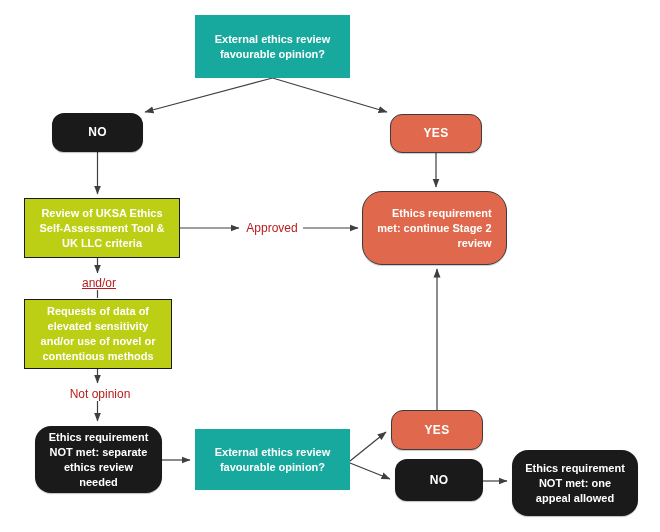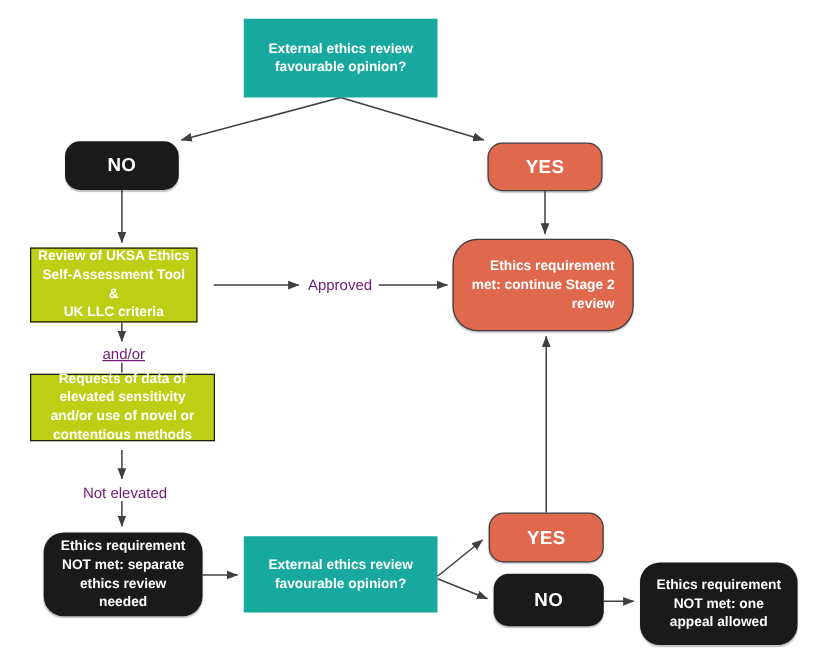--- a/index.html
+++ b/index.html
@@ -14,26 +14,26 @@
     position:absolute;box-sizing:border-box;
     display:flex;align-items:center;justify-content:center;
     text-align:center;font-weight:bold;color:#ffffff;
     font-size:11px;line-height:15px;white-space:pre-line;
     padding:2px 4px;
   }
   .teal{background:var(--teal,#18a99e);}
   .green{background:var(--green,#bccf14);border:1px solid #1a1a1a;}
   .salmon{background:var(--salmon,#e0694d);border:1.5px solid #3c3c3c;box-shadow:0 1px 1px rgba(0,0,0,0.2);text-align:right;}
   .blackbox{background:var(--black,#1a1a1a);box-shadow:0 1px 1px rgba(0,0,0,0.25);}
-  .pill{border-radius:12px;font-size:15px;letter-spacing:.3px;}
+  .pill{border-radius:12px;font-size:12px;letter-spacing:.3px;}
   .big-rounded{border-radius:20px;}
   .mid-rounded{border-radius:16px;}
   .edge-label{
     position:absolute;transform:translateX(-50%);
-    font-size:12px;color:#701a75;background:#ffffff;padding:0 2px;
+    font-size:12px;color:#b91c1c;background:#ffffff;padding:0 2px;
     white-space:nowrap;
   }
 </style>
 </head>
 <body>
 
 <div class="canvas">
 
   <svg class="edges" width="660" height="532" viewBox="0 0 660 532">
     <defs>
@@ -58,29 +58,29 @@
     <line x1="483" y1="481" x2="507" y2="481" marker-end="url(#ah)"></line>
   </svg>
 
   <div class="node teal" style="left:195px;top:15px;width:155px;height:63px;">External ethics review
 favourable opinion?</div>
 
   <div class="node blackbox pill" style="left:52px;top:113px;width:91px;height:39px;">NO</div>
 
   <div class="node salmon pill" style="left:390px;top:114px;width:92px;height:39px;">YES</div>
 
-  <div class="node green" style="left:24px;top:198px;width:134px;height:60px;">Review of UKSA Ethics
+  <div class="node green" style="left:24px;top:198px;width:156px;height:60px;">Review of UKSA Ethics
 Self-Assessment Tool &amp;
 UK LLC criteria</div>
 
   <div class="node salmon big-rounded" style="left:362px;top:191px;width:145px;height:74px;">Ethics requirement
 met: continue Stage 2
 review</div>
 
-  <div class="node green" style="left:24px;top:299px;width:148px;height:54px;">Requests of data of
+  <div class="node green" style="left:24px;top:299px;width:148px;height:70px;">Requests of data of
 elevated sensitivity
 and/or use of novel or
 contentious methods</div>
 
   <div class="node blackbox mid-rounded" style="left:35px;top:426px;width:127px;height:67px;">Ethics requirement
 NOT met: separate
 ethics review
 needed</div>
 
   <div class="node teal" style="left:195px;top:429px;width:155px;height:61px;">External ethics review
@@ -91,15 +91,15 @@
   <div class="node blackbox pill" style="left:395px;top:459px;width:88px;height:42px;">NO</div>
 
   <div class="node blackbox mid-rounded" style="left:512px;top:450px;width:126px;height:66px;">Ethics requirement
 NOT met: one
 appeal allowed</div>
 
   <div class="edge-label" style="left:272px;top:221px;">Approved</div>
 
   <div class="edge-label" style="left:99px;top:276px;text-decoration:underline;">and/or</div>
 
-  <div class="edge-label" style="left:100px;top:387px;">Not elevated</div>
+  <div class="edge-label" style="left:100px;top:387px;">Not opinion</div>
 
 </div>
 
 </body></html>

